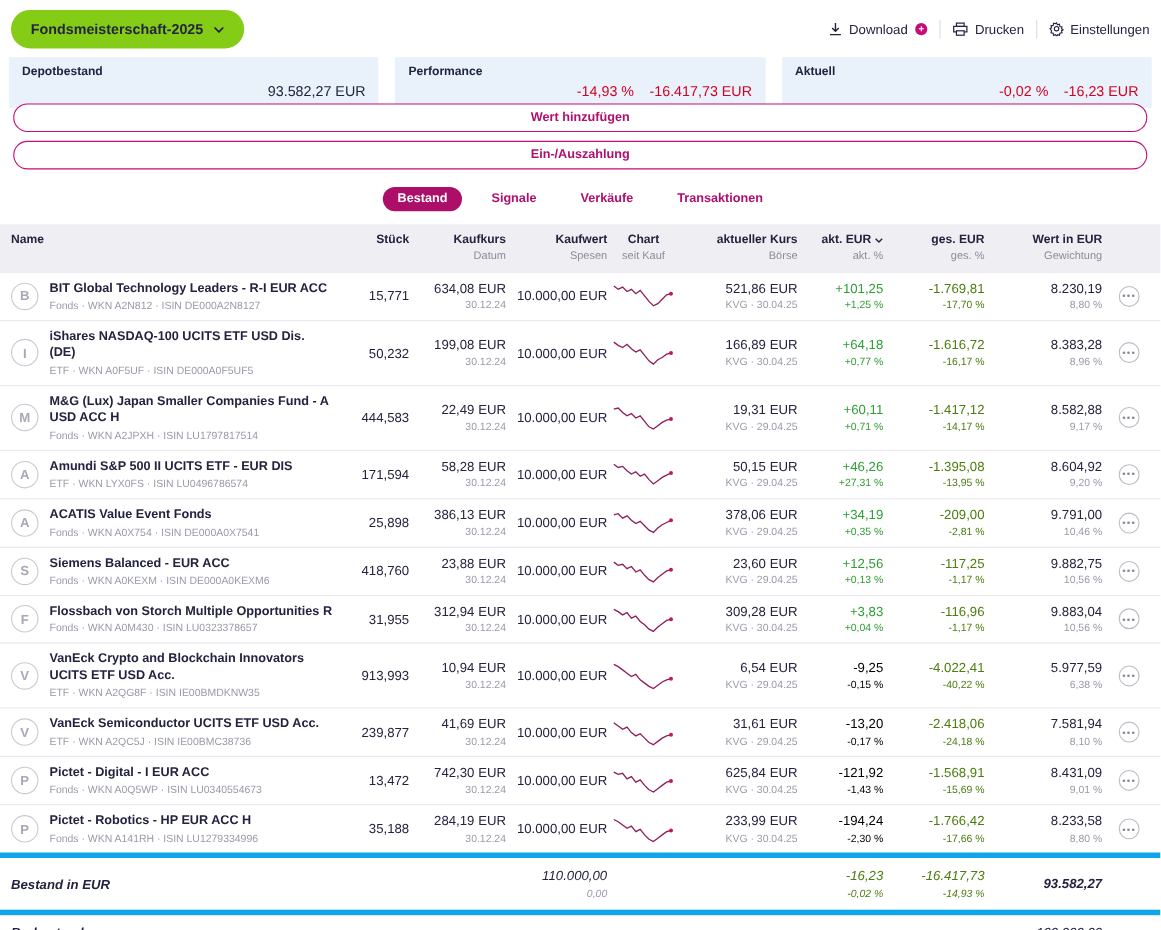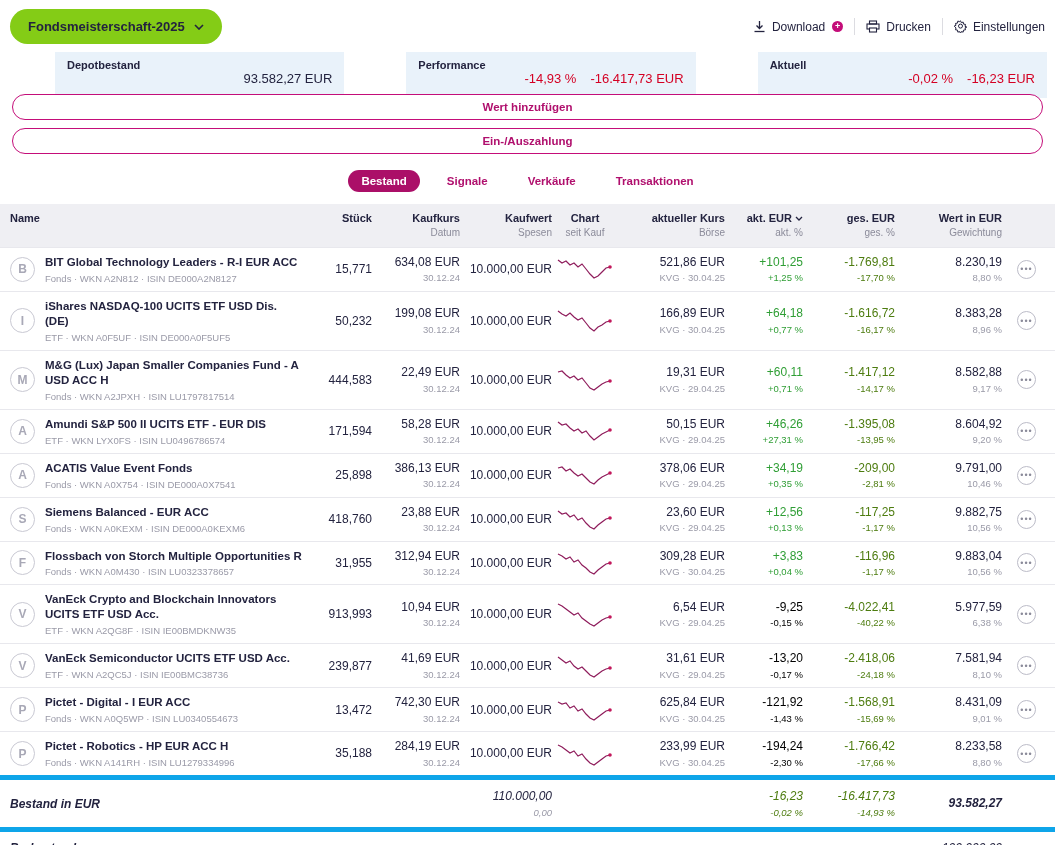--- a/index.html
+++ b/index.html
@@ -30,23 +30,22 @@
     width:11px; height:11px; border-radius:50%;
     background:#c40d79; color:#fff; font-size:9px; line-height:11px;
     text-align:center; font-weight:bold; margin-left:1px;
   }
   .icon-svg { display:block; }
 
   
   .summary { display:flex; gap:15px; padding:0 8px; }
   .card {
     flex:1; background:#e9f2fa; padding:7px 12px 8px;
-    display:flex; flex-direction:column; justify-content:flex-start;
+    display:flex; flex-direction:column; justify-content:space-between;
     min-height:46px;
-    margin-left:47px;
   }
   .card-label { font-size:11px; font-weight:bold; color:#23233f; }
   .card-values { display:flex; justify-content:flex-end; align-items:baseline; gap:14px; font-size:13px; }
   .txt-neg { color:#d40023; }
 
   
   .details-row { display:flex; justify-content:center; margin-top:2px; }
   .mehr-details {
     background:#e9f2fa; border:none; border-radius:0 0 7px 7px;
     padding:7px 20px; font-family:inherit;

